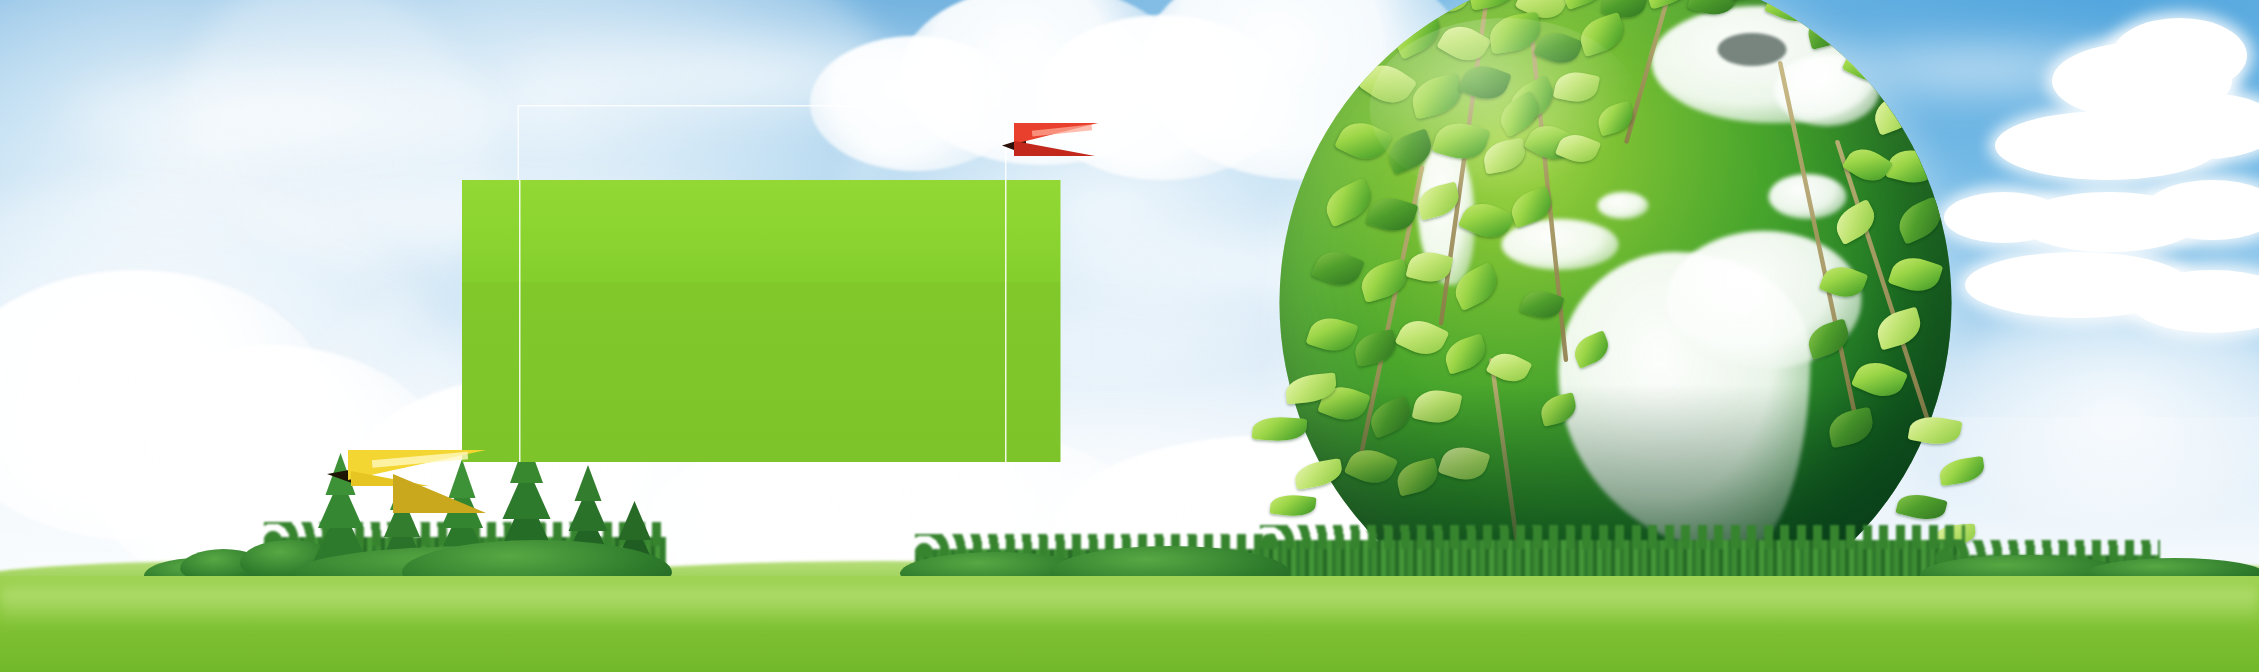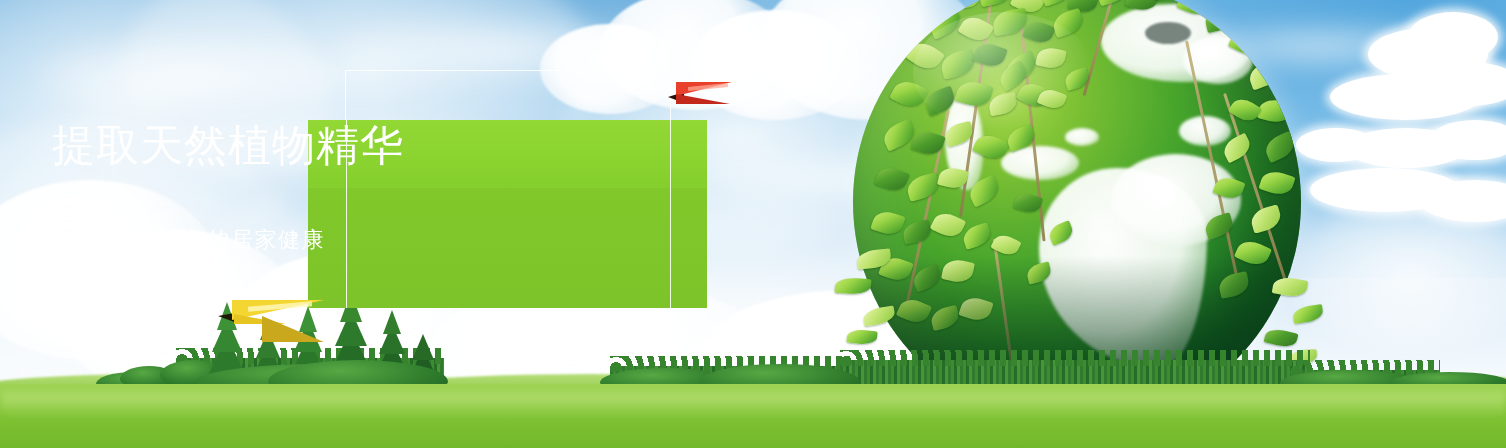--- a/index.html
+++ b/index.html
@@ -530,22 +530,20 @@
 
   <div class="frame"></div>
 
   <div class="panel">
     <div class="panel-top"></div>
     <div class="panel-bot"></div>
     <div class="panel-vline" id="vline-a"></div>
     <div class="panel-vline" id="vline-b"></div>
   </div>
 
-  <div class="headline">提取天然植物精华</div>
-  <div class="subline">时刻守护您的居家健康</div>
 
   <div class="plane" id="plane-red">
     <span class="tail"></span>
     <span class="w-top"></span>
     <span class="w-bot"></span>
     <span class="hi"></span>
   </div>
 
   <div class="plane" id="plane-yellow">
     <span class="tail"></span>

